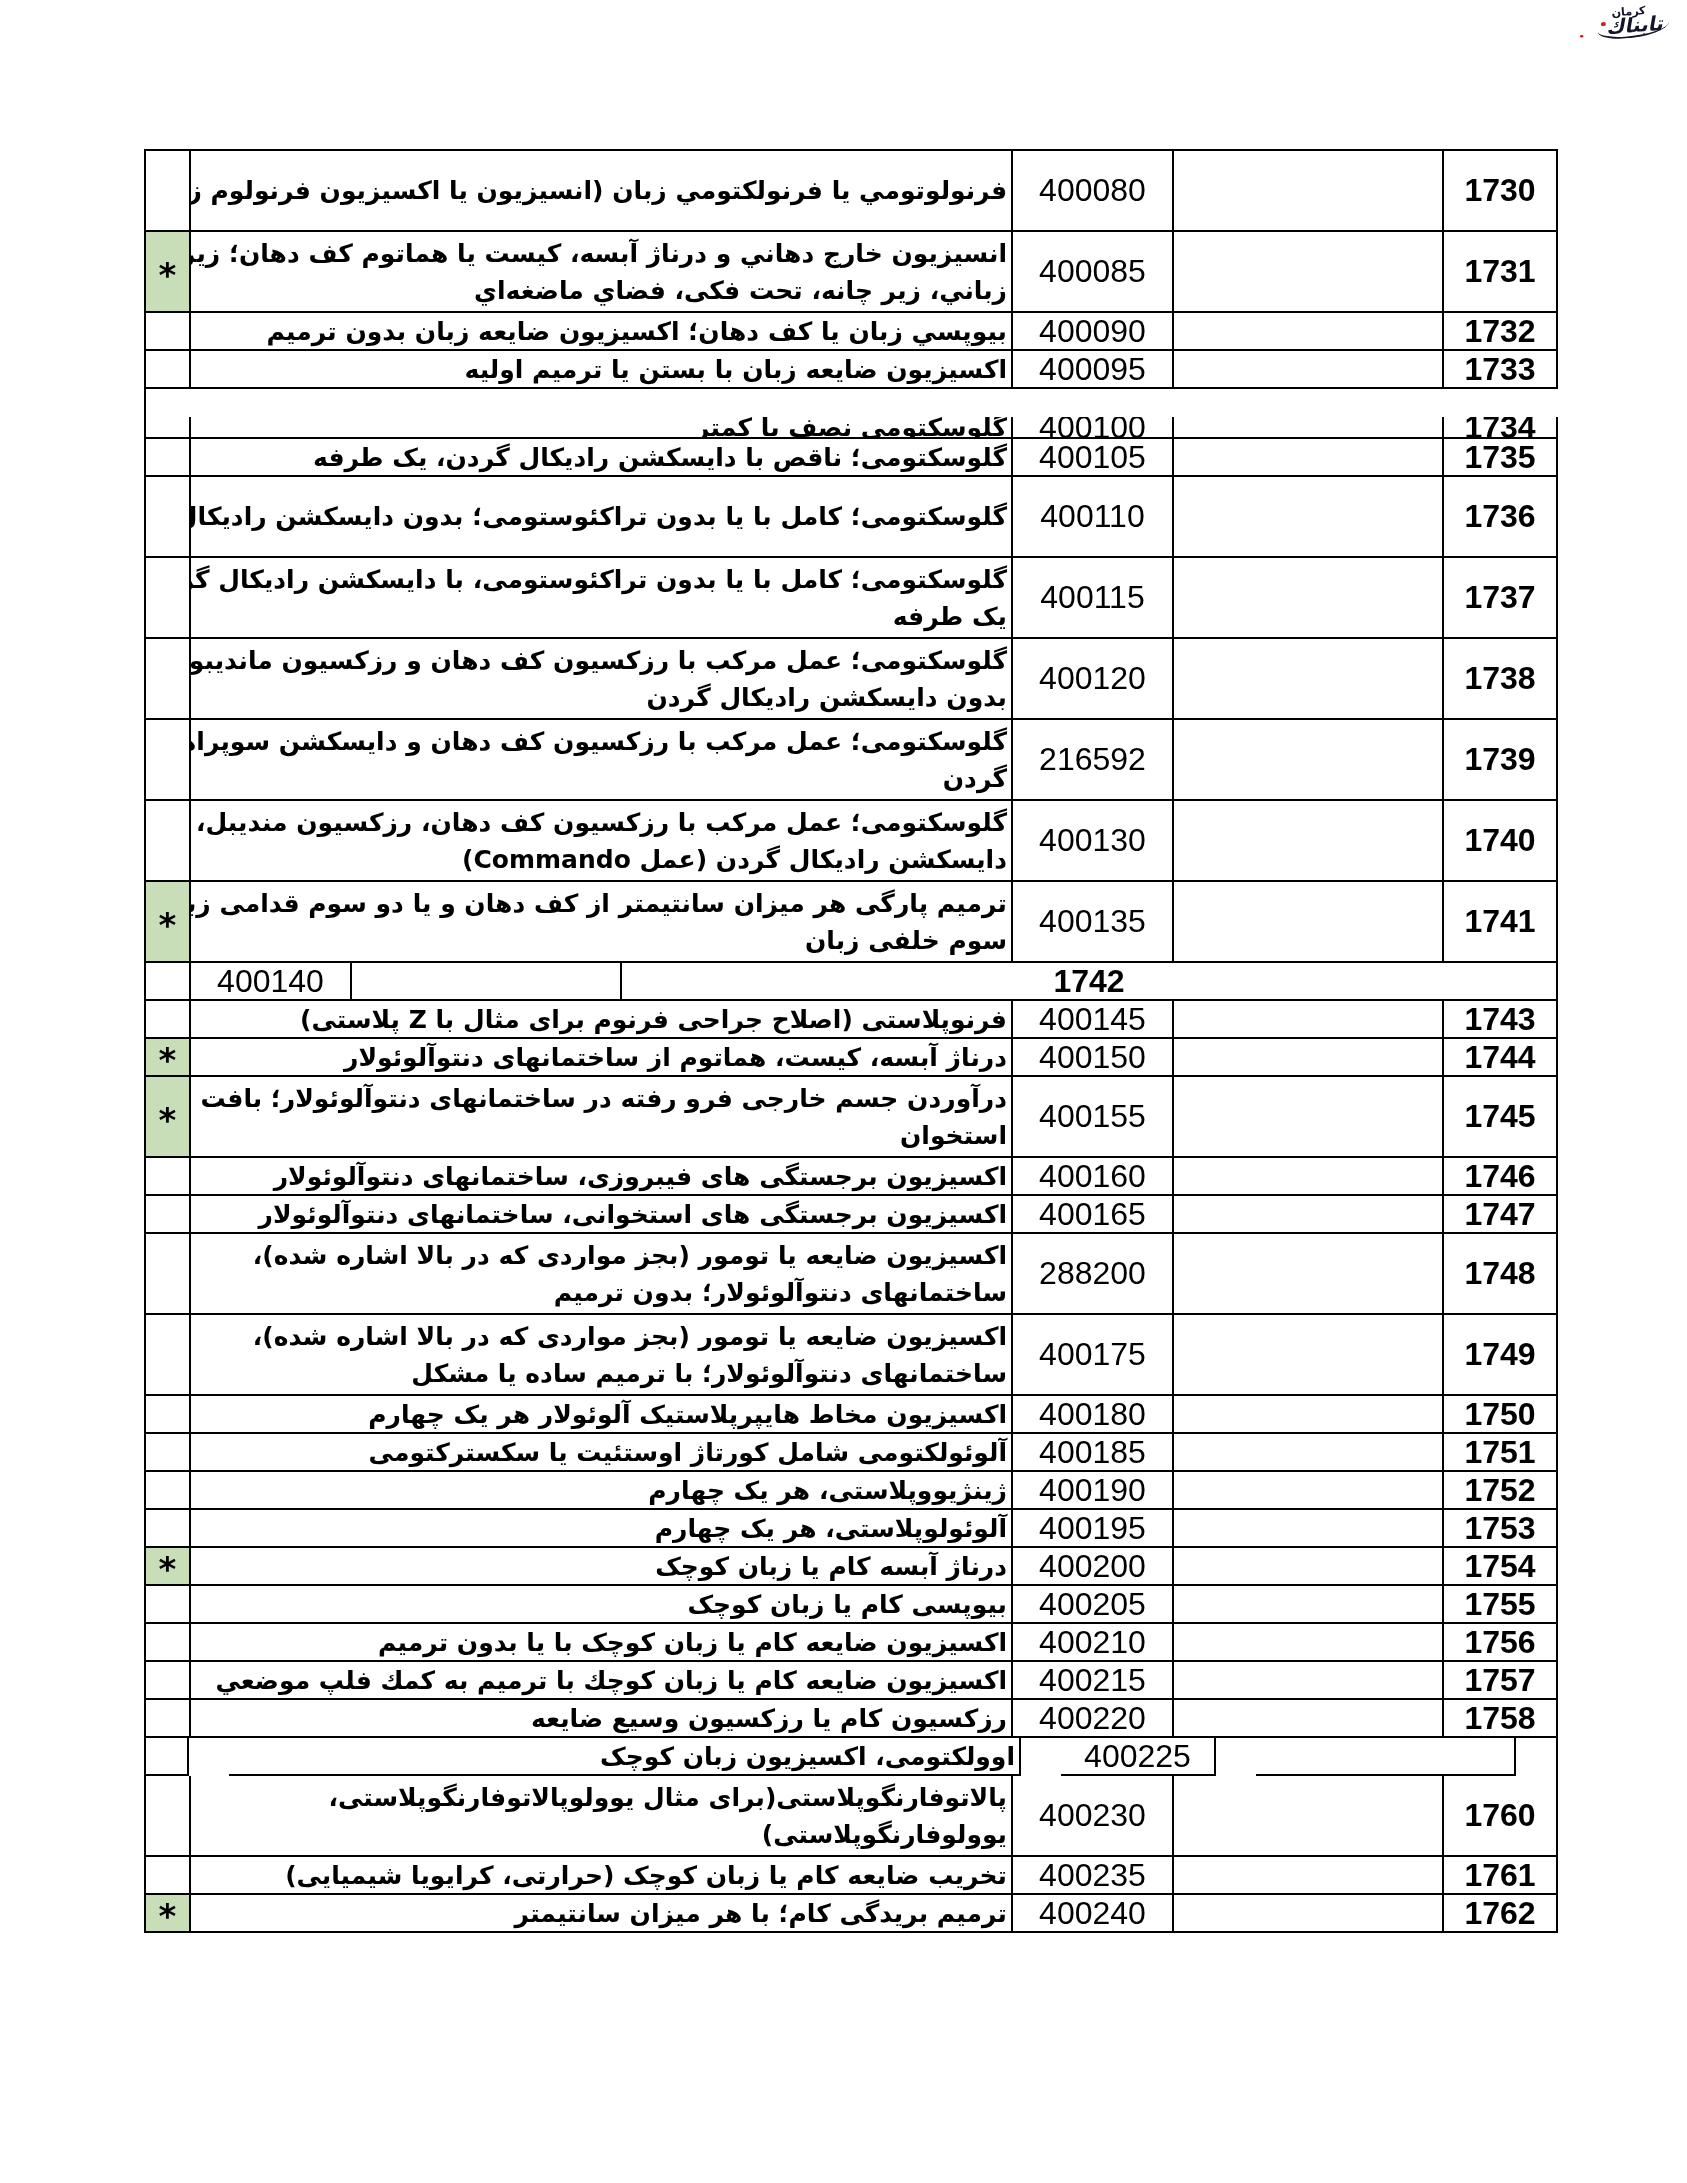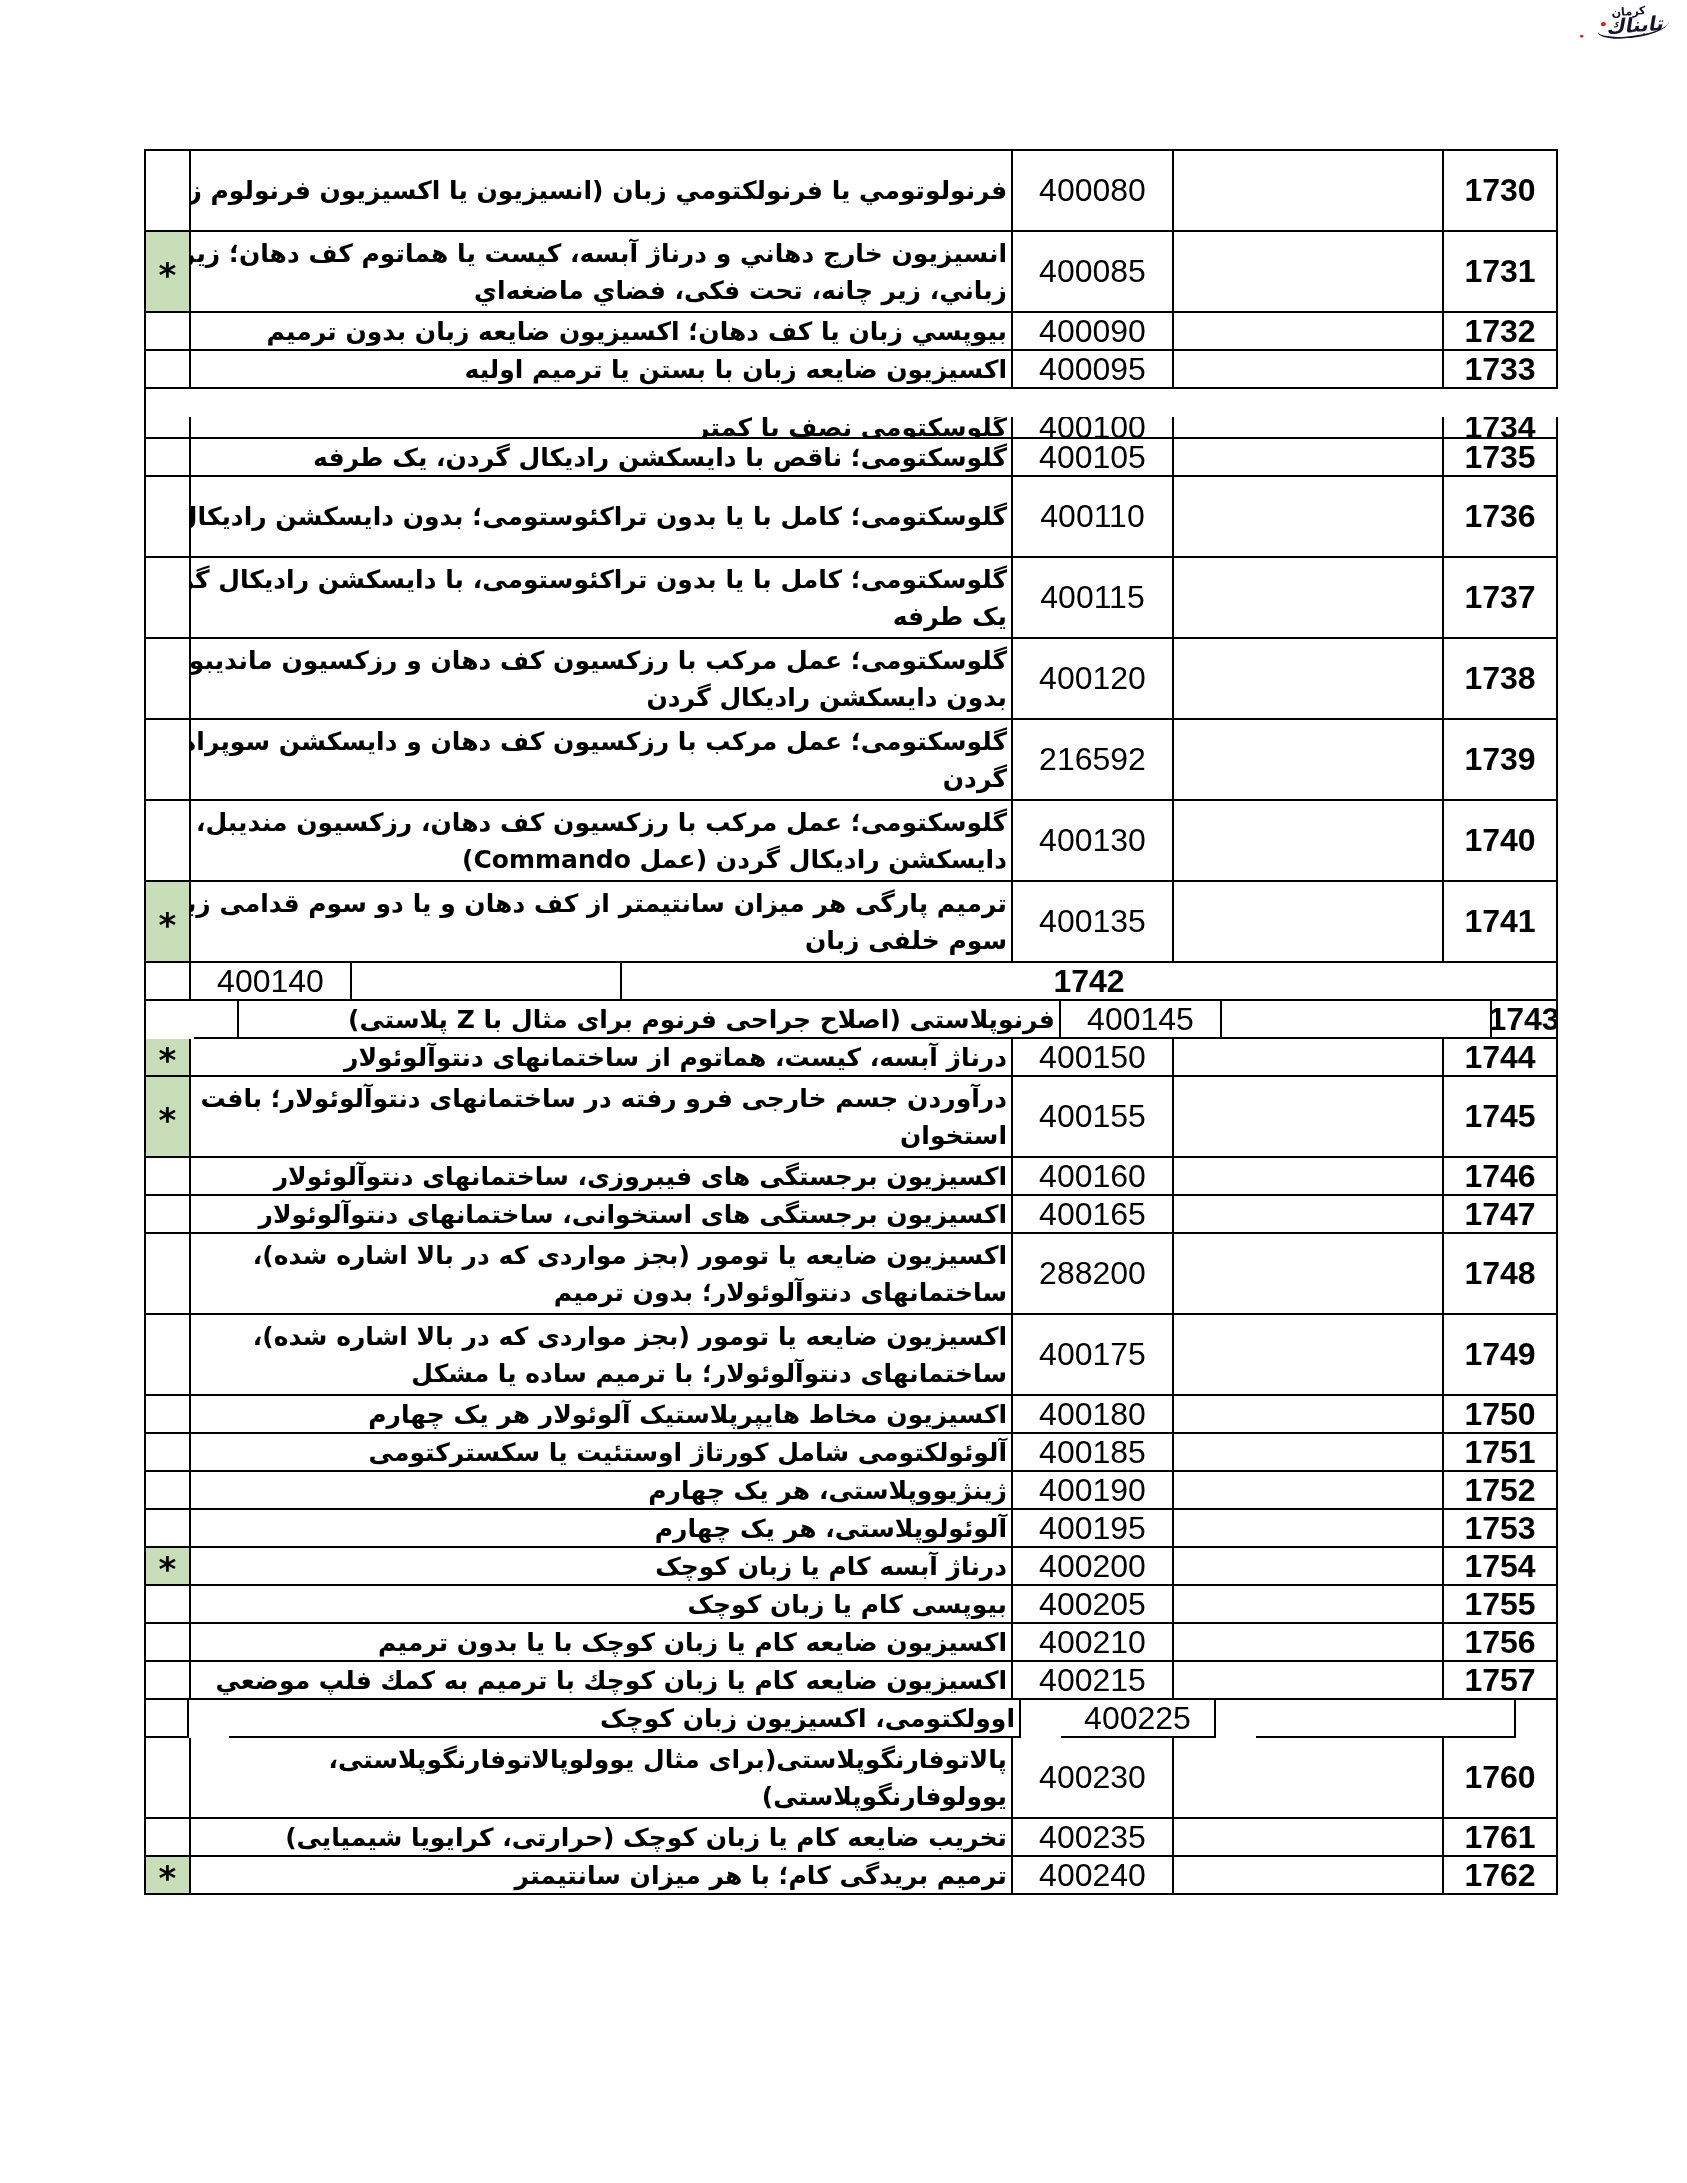--- a/index.html
+++ b/index.html
@@ -196,21 +196,21 @@
       <div class="cell c-code">400135</div>
       <div class="cell c-gap"></div>
       <div class="cell c-num">1741</div>
     </div>
         <div class="row" style="height: 38px;">
       <div class="cell c-star"></div>
       <div class="cell c-code">400140</div>
       <div class="cell c-gap"></div>
       <div class="cell c-num">1742</div>
     </div>
-        <div class="row" style="height: 38px; padding-left: 48px;">
+        <div class="row" style="height: 38px;">
       <div class="cell c-star"></div>
       <div class="cell c-text">
             <div class="line">فرنوپلاستی (اصلاح جراحی فرنوم برای مثال با Z پلاستی)</div>
           </div>
       <div class="cell c-code">400145</div>
       <div class="cell c-gap"></div>
       <div class="cell c-num">1743</div>
     </div>
         <div class="row" style="height: 38px;">
       <div class="cell c-star starred">*</div>
@@ -334,20 +334,29 @@
     </div>
         <div class="row" style="height: 38px;">
       <div class="cell c-star"></div>
       <div class="cell c-text">
             <div class="line">اکسیزیون ضایعه کام یا زبان کوچك با ترمیم به کمك فلپ موضعي</div>
           </div>
       <div class="cell c-code">400215</div>
       <div class="cell c-gap"></div>
       <div class="cell c-num">1757</div>
     </div>
+        <div class="row" style="height: 38px;">
+      <div class="cell c-star"></div>
+      <div class="cell c-text">
+            <div class="line">رزکسیون کام یا رزکسیون وسیع ضایعه</div>
+          </div>
+      <div class="cell c-code">400220</div>
+      <div class="cell c-gap"></div>
+      <div class="cell c-num">1758</div>
+    </div>
         <div class="row" style="height: 38px; gap: 40px;">
       <div class="cell c-star"></div>
       <div class="cell c-text">
             <div class="line">اوولکتومی، اکسیزیون زبان کوچک</div>
           </div>
       <div class="cell c-code">400225</div>
       <div class="cell c-gap"></div>
       <div class="cell c-num">1759</div>
     </div>
         <div class="row" style="height: 81px;">

